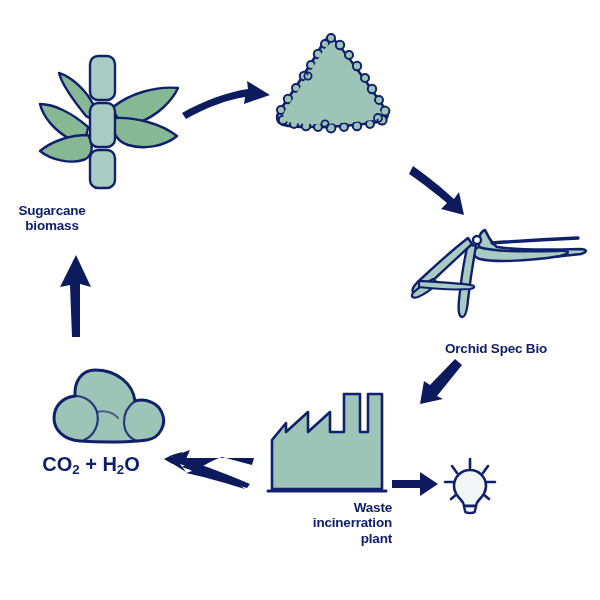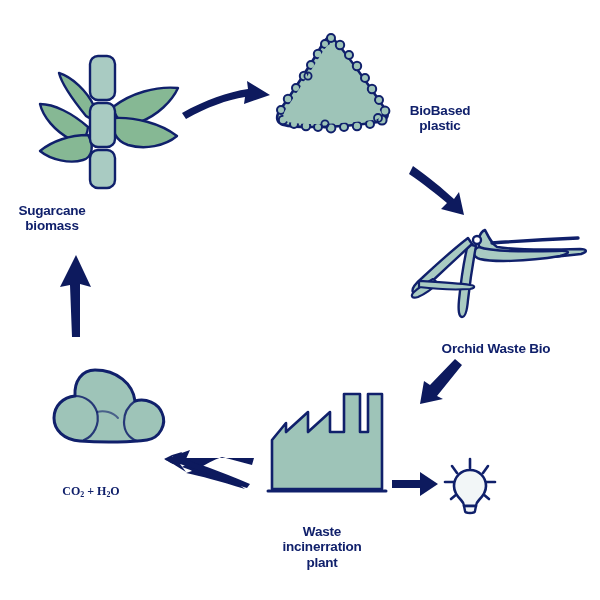--- a/index.html
+++ b/index.html
@@ -32,24 +32,23 @@
     font-family: "Liberation Sans", sans-serif;
     font-weight: bold;
     font-size: 13.5px;
     line-height: 1.14;
     letter-spacing: -0.2px;
     text-align: center;
     white-space: pre-line;
     user-select: none;
   }
   .label.formula {
-    font-family: Liberation Serif, serif;
-    font-size: 12px;
+    font-family: Liberation Sans, sans-serif;
+    font-size: 20px;
     letter-spacing: 0px;
-    margin-top: 32px;
   }
   .label.formula sub {
     font-size: 0.66em;
     vertical-align: -0.22em;
   }
   
   .lbl-center {
     transform: translate(-50%, 0);
   }
 </style>
@@ -250,25 +249,23 @@
     </g>
 
     <g>
       <path d="M76 255 L60 287 L70 285 L72 337 L80 337 L80 284 L91 287 Z" fill="#0d1a5e"></path>
     </g>
   </svg>
 
   <div class="label lbl-center" style="left:52px; top:203px; width:110px;">Sugarcane
 biomass</div>
 
-  <div class="label lbl-center" style="left:440px; top:103px; width:110px;">BioBased
-plastic</div>
-
-  <div class="label lbl-center" style="left:496px; top:341px; width:180px;">Orchid Waste Bio</div>
-
-
-  <div class="label lbl-center" style="left:322px; top:524px; width:140px; text-align:center; transform:translate(-50%,0);">Waste
+
+  <div class="label lbl-center" style="left:496px; top:341px; width:180px;">Orchid Spec Bio</div>
+
+
+  <div class="label lbl-center" style="left:322px; top:500px; width:140px; text-align:right; transform:translate(-50%,0);">Waste
 incinerration
 plant</div>
 
   <div class="label formula lbl-center" style="left:91px; top:453px; width:150px;">CO<sub>2</sub> + H<sub>2</sub>O</div>
 
 </div>
 
 </body></html>

